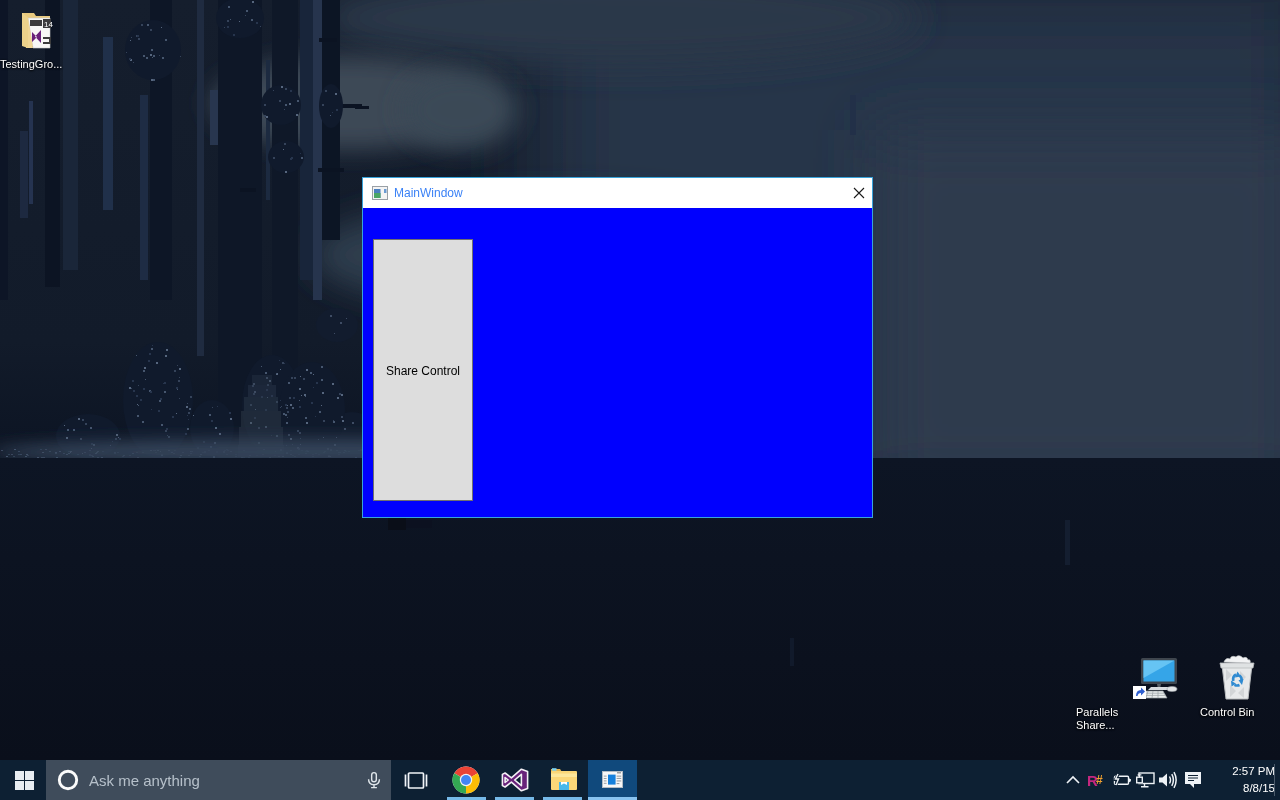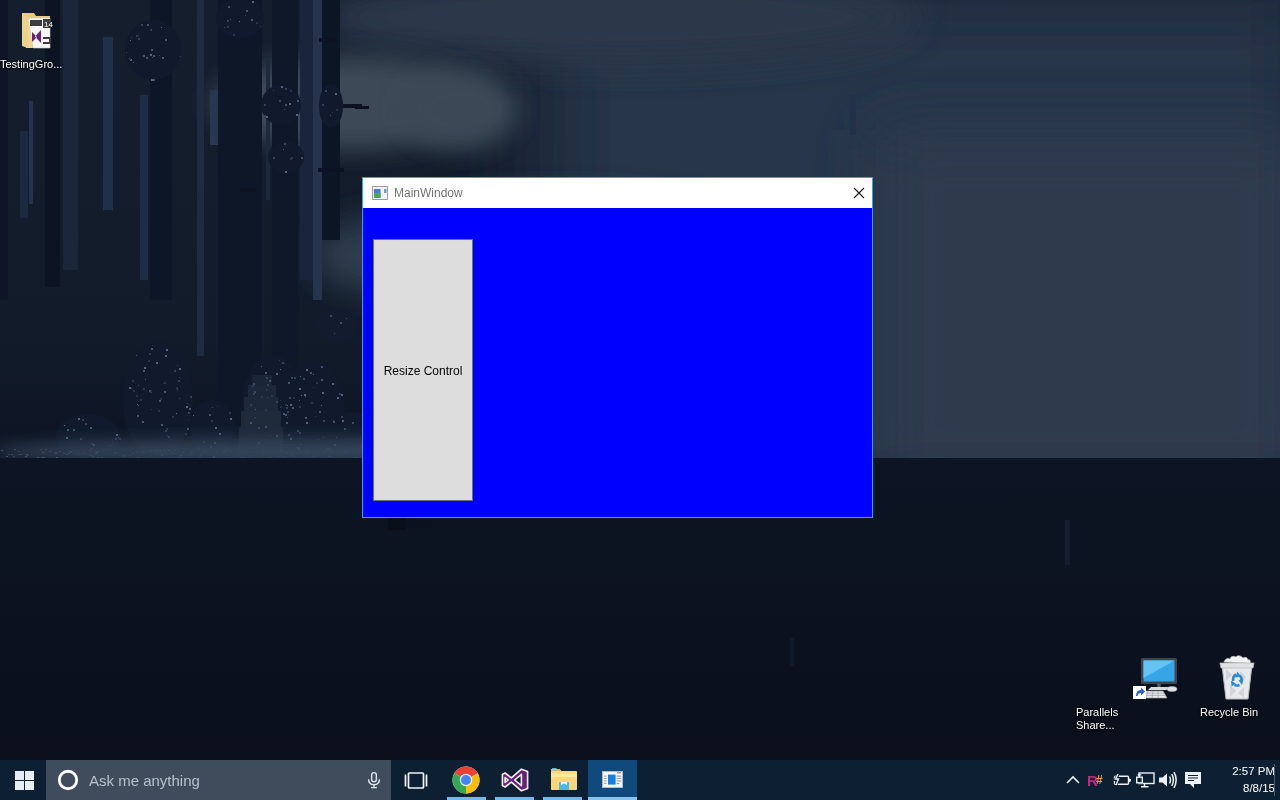--- a/index.html
+++ b/index.html
@@ -5,21 +5,21 @@
 html,body{margin:0;padding:0;width:1280px;height:800px;overflow:hidden;background:#0e1626;
 font-family:"Liberation Sans",sans-serif;}
 #desk{position:absolute;left:0;top:0;width:1280px;height:800px;overflow:hidden;}
 #wall{position:absolute;left:0;top:0;}
 .abs{position:absolute;}
 .dlabel{position:absolute;color:#fff;font-size:11px;text-align:left;
 text-shadow:0 1px 2px rgba(0,0,0,0.95),0 0 2px rgba(0,0,0,0.8);line-height:13px;}
 #win{position:absolute;left:362px;top:177px;width:509px;height:339px;
 border:1px solid #38a3da;background:#0000fe;}
 #titlebar{position:absolute;left:0;top:0;width:509px;height:30px;background:#ffffff;}
-#title{position:absolute;left:31px;top:8px;font-size:12px;color:#737373;}
+#title{position:absolute;left:31px;top:8px;font-size:12px;color:#3b82f6;}
 #btn{position:absolute;left:10px;top:61px;width:98px;height:260px;background:#dddddd;
 border:1px solid #707070;color:#000;font-size:12px;text-align:center;}
 #btn span{position:absolute;left:0;top:124px;width:98px;}
 #taskbar{position:absolute;left:0;top:760px;width:1280px;height:40px;background:#0d2033;}
 #search{position:absolute;left:46px;top:0px;width:345px;height:40px;background:#3f4c5b;}
 #searchtext{position:absolute;left:43px;top:12px;font-size:15px;color:#b6c0ca;}
 #appactive{position:absolute;left:588px;top:0;width:49px;height:40px;background:#10497c;}
 .uline{position:absolute;top:37px;height:3px;background:#76b9e8;}
 #clock{position:absolute;right:5px;top:3px;width:70px;color:#fff;font-size:11.5px;
 text-align:right;line-height:17px;}
@@ -811,36 +811,36 @@
     <path d="M17.5 26 A 5.5 5.5 0 0 1 20 19.5"></path>
     <path d="M23.5 20.5 A 5.5 5.5 0 0 1 25.5 26"></path>
     <path d="M23.5 30 A 5.5 5.5 0 0 1 18.5 29.8"></path>
   </g>
   <g fill="#2f8ad1">
     <path d="M21.5 16.5 L25 21.5 L19 22.5 Z"></path>
     <path d="M27.5 24 L26 30 L22.5 25.2 Z"></path>
     <path d="M15.5 31.5 L15 25.5 L20 28.8 Z"></path>
   </g>
 </svg>
-<div class="dlabel" style="left:1200px;top:706px;width:74px;">Recycle Bin</div>
+<div class="dlabel" style="left:1200px;top:706px;width:74px;">Control Bin</div>
 <div id="win">
   <div id="titlebar">
     <svg class="abs" style="left:9px;top:8px" width="16" height="14" viewBox="0 0 16 14">
       <rect x="0.5" y="0.5" width="15" height="13" fill="#f4f4f4" stroke="#9aa0a6"></rect>
       <rect x="2" y="3" width="6.5" height="9" fill="#4a7fbe"></rect>
       <rect x="2" y="7" width="6.5" height="5" fill="#4aa564"></rect>
       <rect x="12" y="3" width="2.5" height="4" fill="#6b9bd2"></rect>
     </svg>
     <span id="title">MainWindow</span>
     <svg class="abs" style="left:490px;top:9px" width="12" height="12" viewBox="0 0 12 12">
       <path d="M1 1 L11 11 M11 1 L1 11" stroke="#1a1a1a" stroke-width="1.1"></path>
     </svg>
   </div>
   <div id="btn">
-        <span>Resize Control</span>
+        <span>Share Control</span>
       </div>
 </div>
 <div id="taskbar">
 
 <svg class="abs" style="left:15px;top:11px" width="19" height="19" viewBox="0 0 19 19" fill="#e8edf2">
   <rect x="0" y="0" width="9" height="9"></rect>
         <rect x="10" y="0" width="9" height="9"></rect>
   <rect x="0" y="10" width="9" height="9"></rect>
         <rect x="10" y="10" width="9" height="9"></rect>
 </svg>

